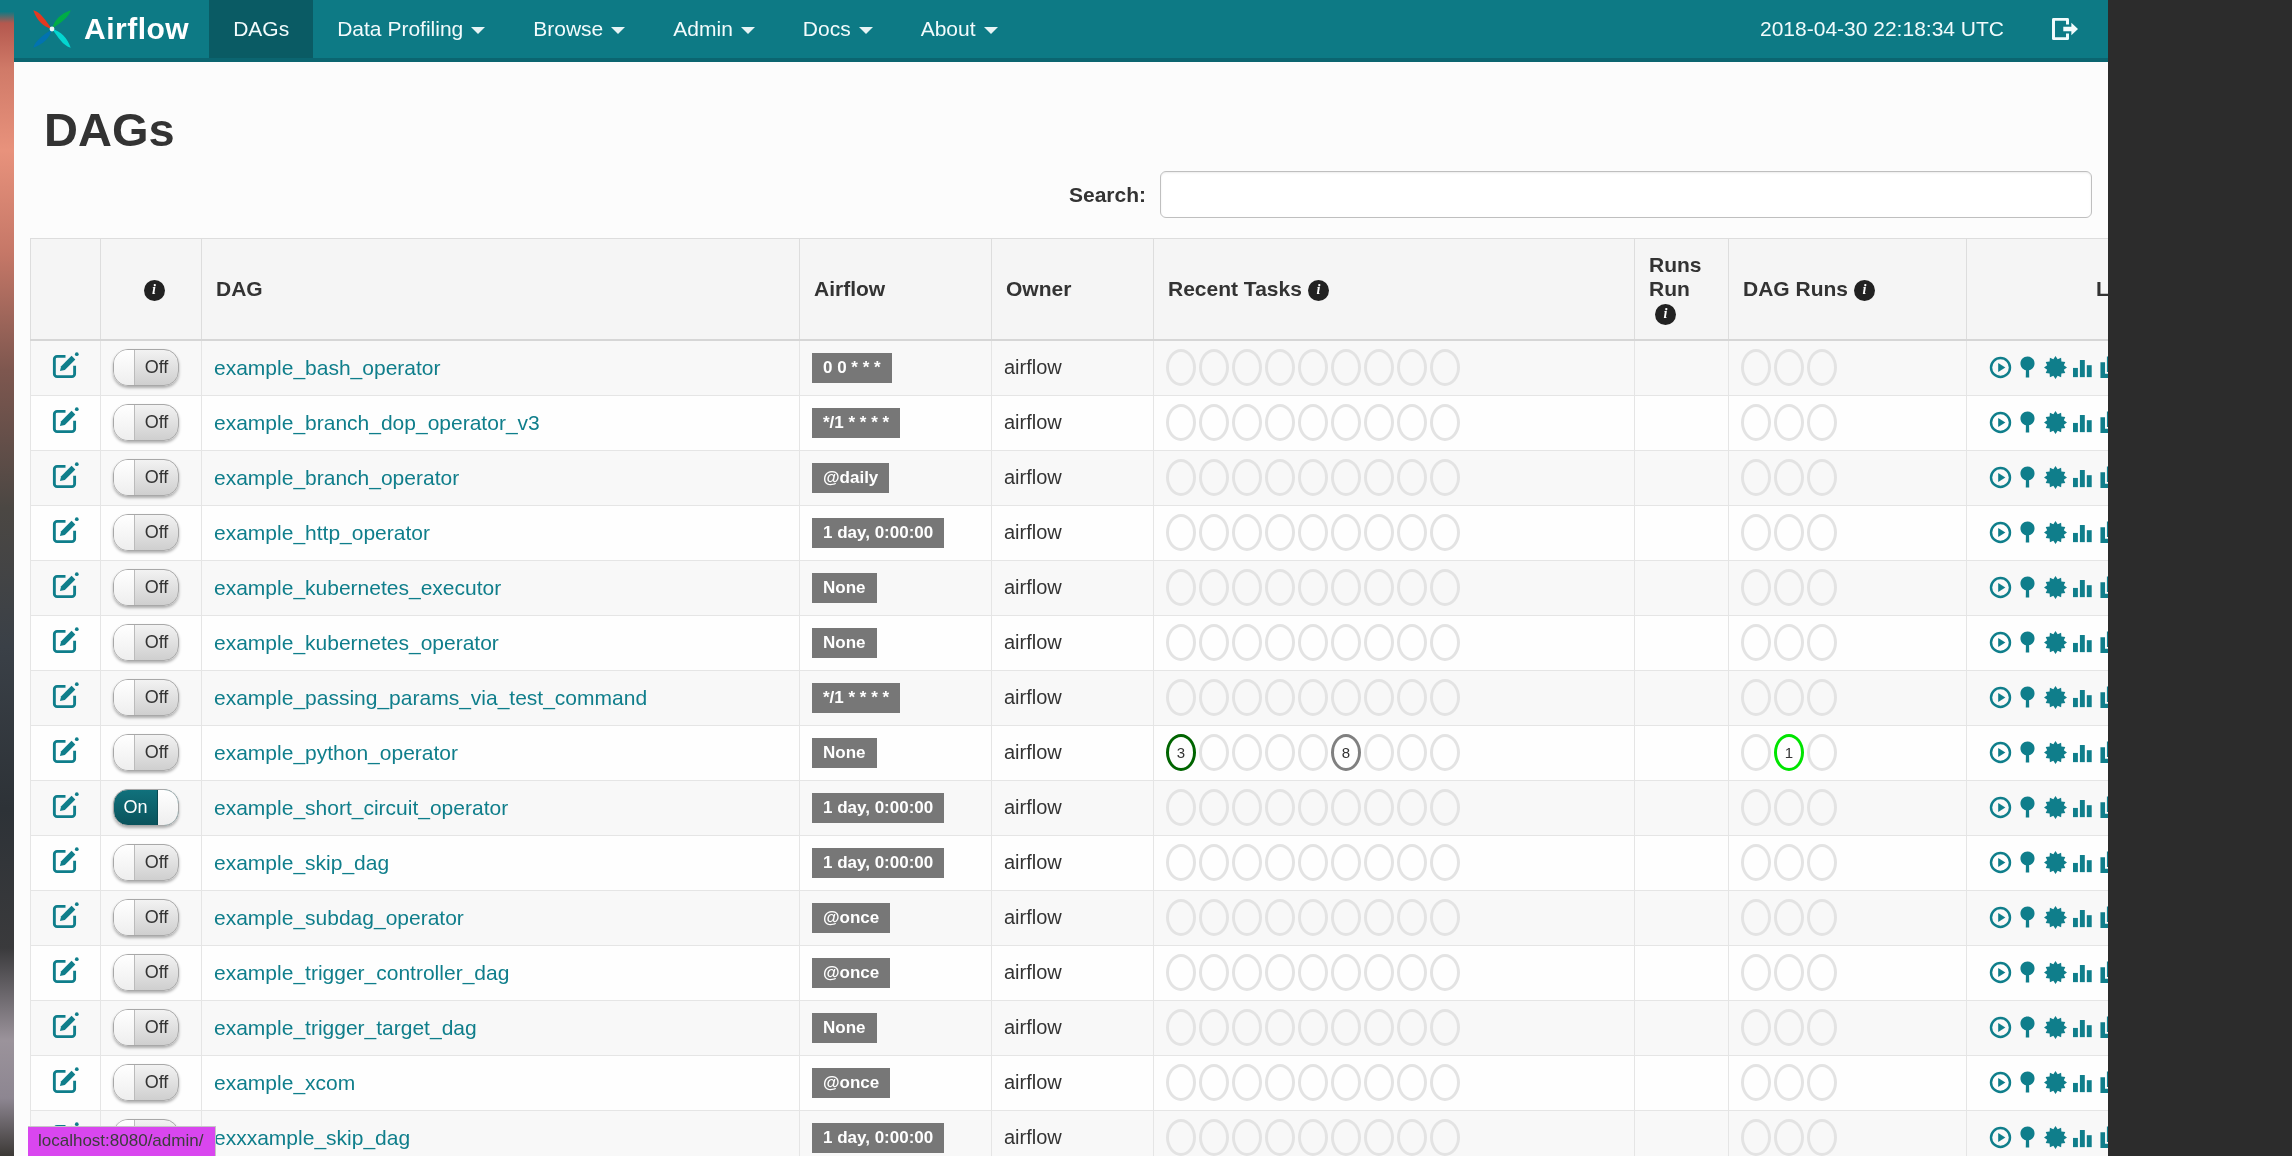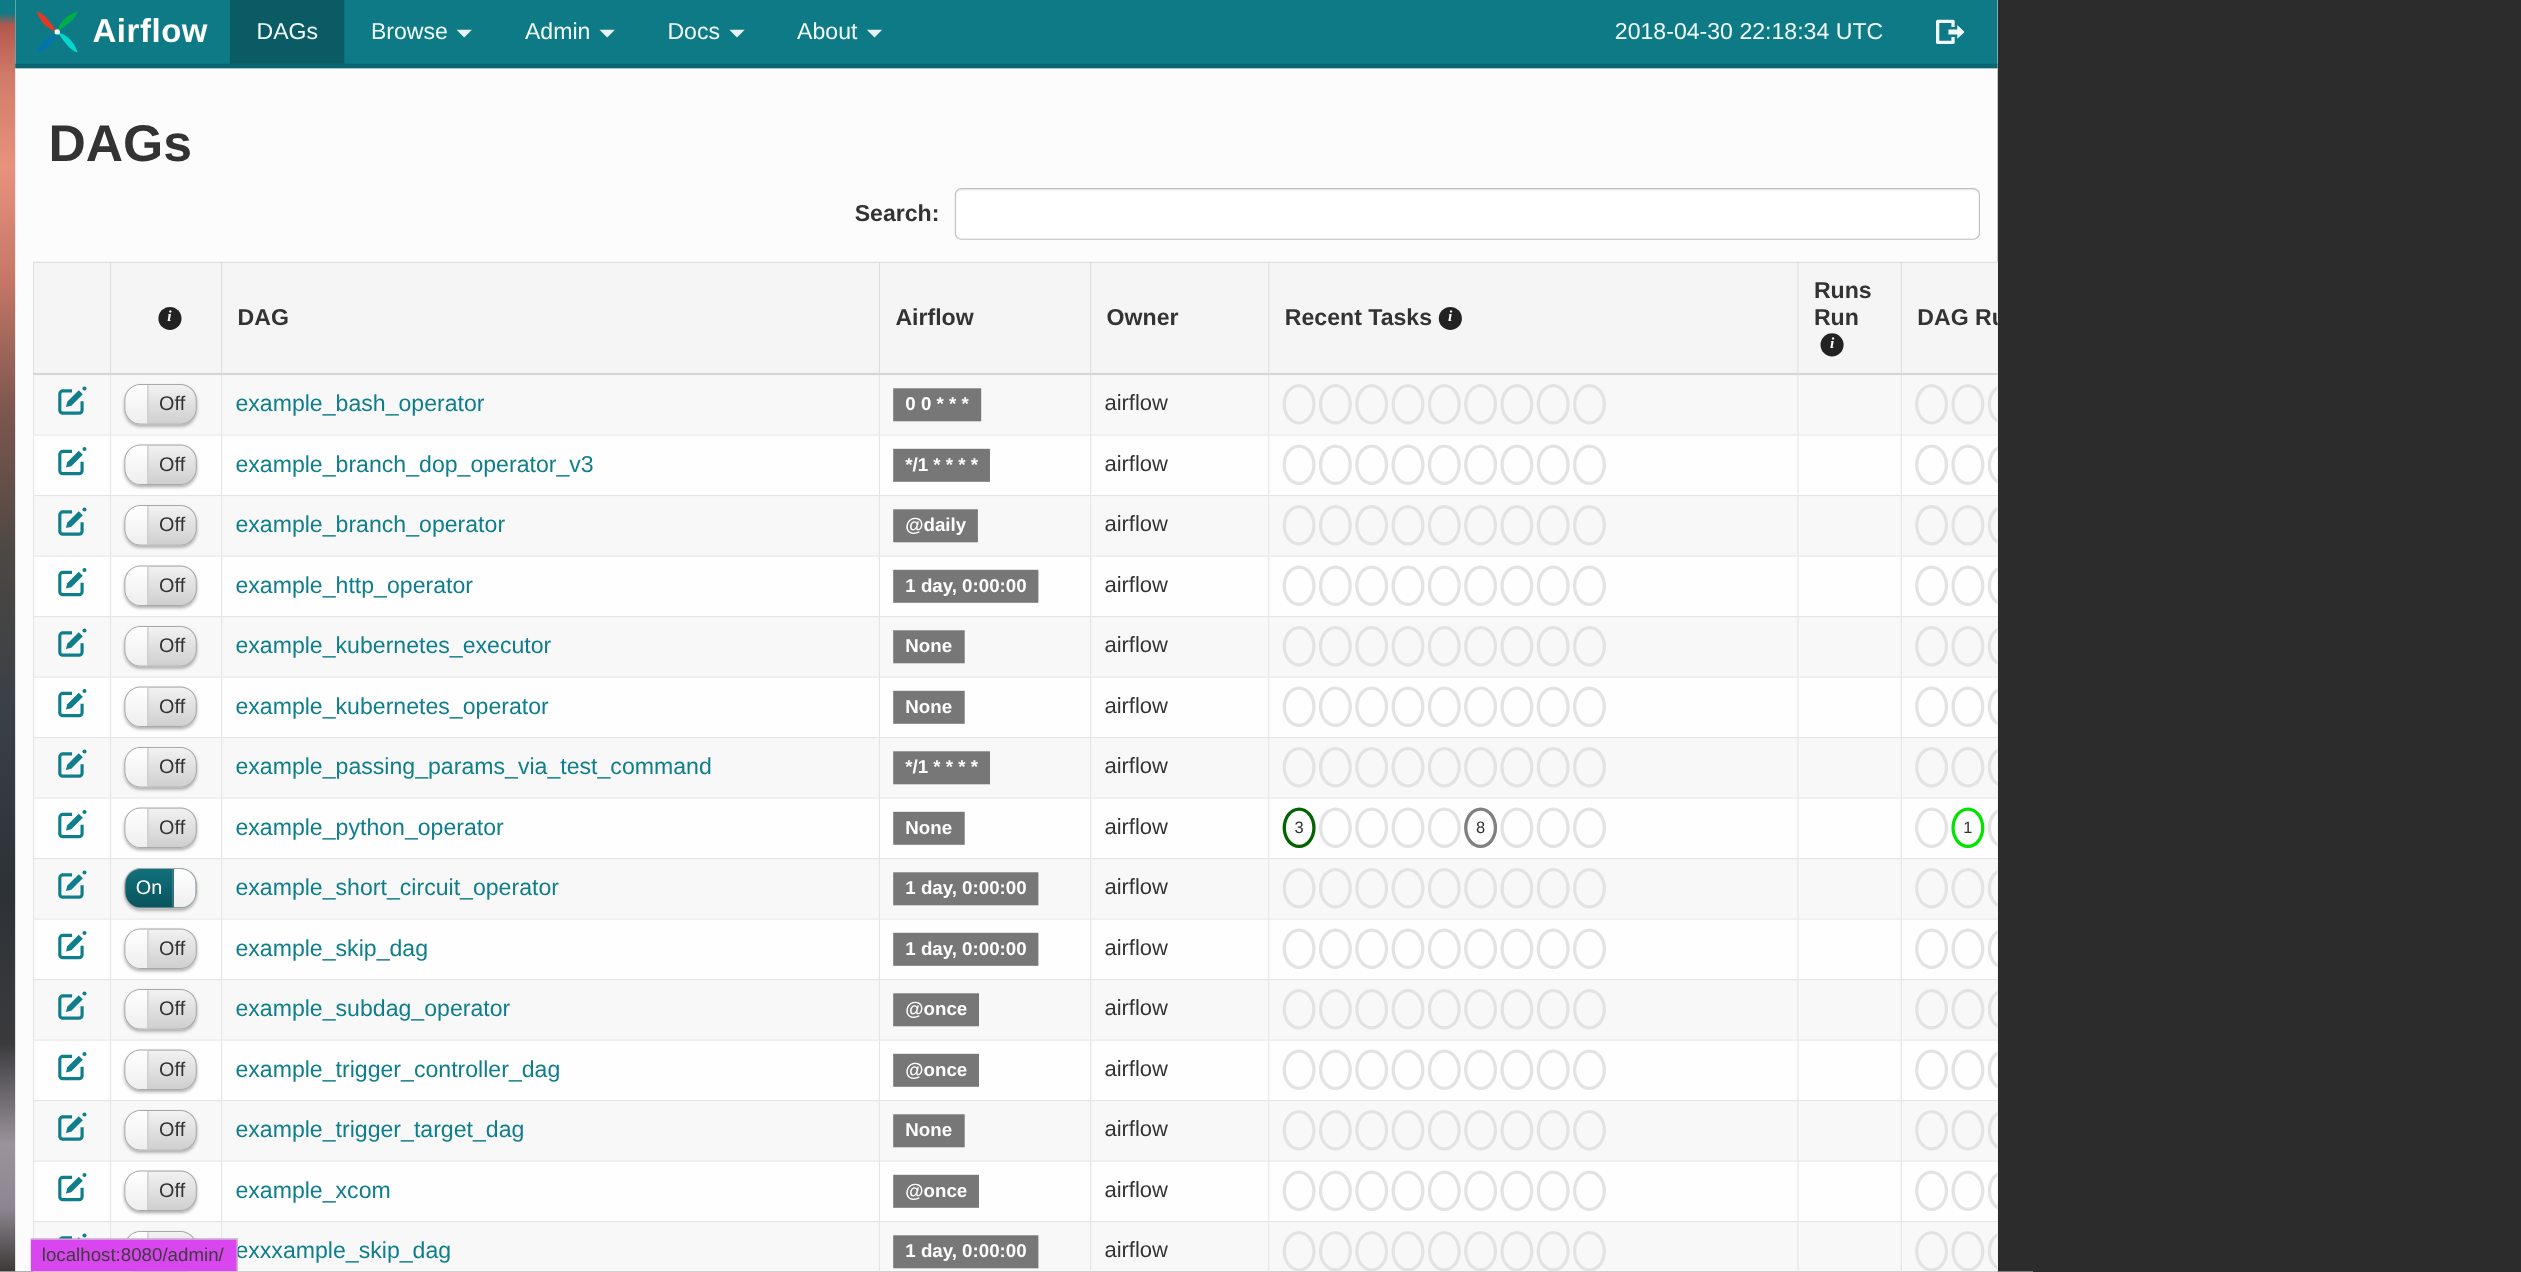--- a/index.html
+++ b/index.html
@@ -1,18 +1,18 @@
 <!DOCTYPE html>
 <html><head>
 <meta charset="utf-8">
 <style>
   * { box-sizing: border-box; margin: 0; padding: 0; }
   html,body { width:2292px; height:1156px; }
   body { font-family:"Liberation Sans","DejaVu Sans",sans-serif; background:#2c2c2c; }
-  .screen { position:relative; width:1816px; height:1156px; overflow:hidden; background:#fff; }
+  .screen { position:relative; width:2108px; height:1156px; overflow:hidden; background:#fff; }
 
   
   .wallpaper { position:absolute; left:0; top:0; width:14px; height:100%;
     background:linear-gradient(180deg,#0d7a85 0%,#0d7a85 1%,#b4584e 2%,#d07a68 6%,#e8927c 13%,#c57767 22%,#7e574f 32%,#4b4743 44%,#3a4047 56%,#2d3237 70%,#3a3a3c 82%,#9b939b 90%,#8d8691 95%,#3c3936 100%); }
 
   .window { position:absolute; left:14px; top:0; right:0; height:100%; background:#fcfcfc; }
 
   
   .navbar { height:62px; background:#0d7a85; border-bottom:4px solid #0b6570; display:flex; align-items:stretch; color:#fff; }
   .brand { display:flex; align-items:center; gap:10px; padding:0 20px 0 16px; }
@@ -89,20 +89,24 @@
           </g>
         </svg>
         <span class="brand-name">Airflow</span>
       </div>
       <div class="nav-items" id="nav-items">
   <div class="nav-item active">
     <span>DAGs</span>
 
   </div>
 
+  <div class="nav-item">
+    <span>Data Profiling</span>
+    <span class="caret"></span>
+  </div>
 
   <div class="nav-item">
     <span>Browse</span>
     <span class="caret"></span>
   </div>
 
   <div class="nav-item">
     <span>Admin</span>
     <span class="caret"></span>
   </div>

